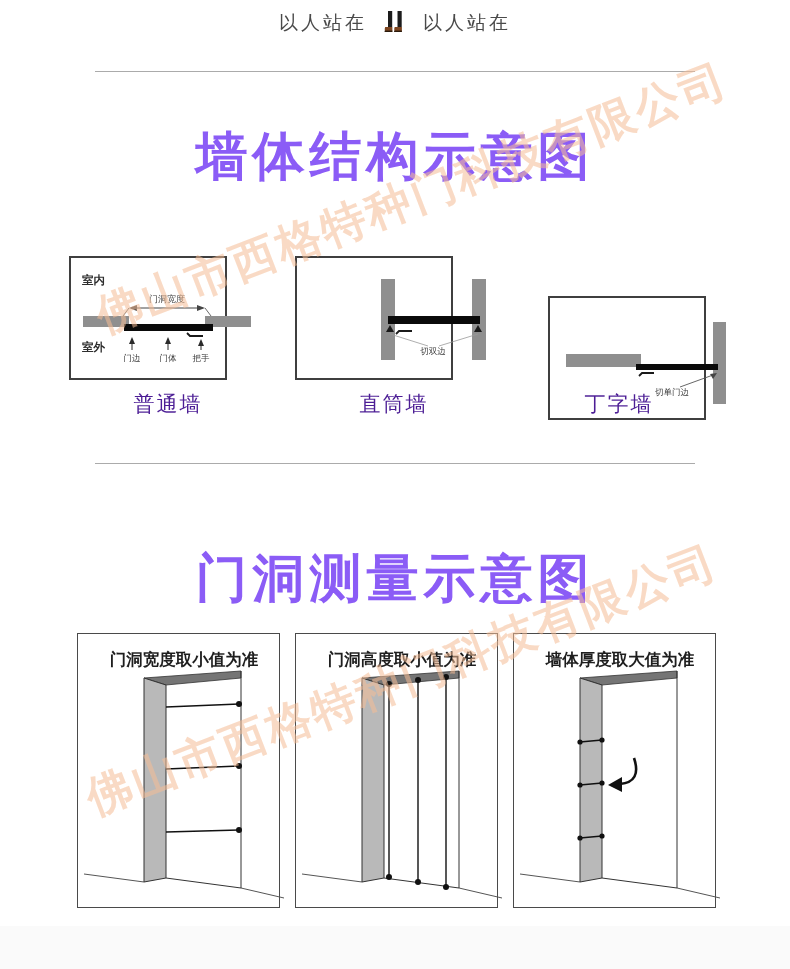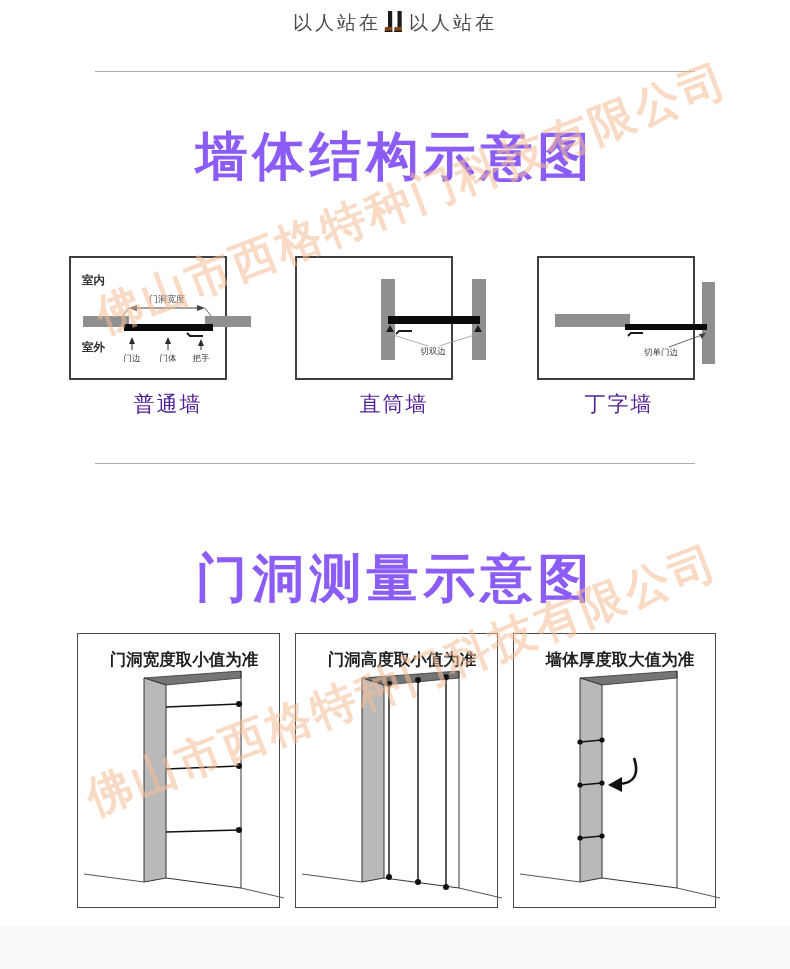--- a/index.html
+++ b/index.html
@@ -1,37 +1,37 @@
 <!DOCTYPE html>
 <html><head>
 <meta charset="utf-8">
 <style>
   html,body{margin:0;padding:0;background:#fff;}
   .canvas{position:relative;width:790px;height:969px;margin:0 auto;background:#ffffff;
           font-family:"Liberation Sans",sans-serif;overflow:hidden;}
   
   .hdr{position:absolute;top:6px;left:0;width:790px;height:34px;display:flex;
-       align-items:center;justify-content:center;color:#4a4a4a;
+       align-items:center;justify-content:center;gap:14px;color:#4a4a4a;
        font-size:19px;letter-spacing:3px;}
   
   .divider{position:absolute;left:95px;width:600px;height:1px;background:#ababab;}
   .div1{top:71px;} .div2{top:463px;}
   
   .sec-title{position:absolute;left:0;width:790px;text-align:center;
              font-size:52px;font-weight:700;color:#8b5cf6;letter-spacing:5px;}
   .t1{top:122px;} .t2{top:544px;}
   
   .wm{position:absolute;width:700px;text-align:center;white-space:nowrap;
       font-size:45px;letter-spacing:3px;font-weight:700;color:#f5bd96;opacity:.55;
       transform:rotate(-21deg);pointer-events:none;z-index:40;}
   .wm1{left:62px;top:168px;} .wm2{left:52px;top:650px;}
   
   .wpanel{position:absolute;top:256px;width:158px;height:124px;background:#fff;
           border:2px solid #3f3f3f;box-sizing:border-box;}
-  .wp1{left:69px;} .wp2{left:295px;padding-left:39px;} .wp3{left:537px;}
+  .wp1{left:69px;} .wp2{left:295px;padding-left:39px;} .wp3{left:548px;margin-top:40px;}
   .wcap{position:absolute;top:390px;width:198px;text-align:center;font-size:21px;
         color:#4c1d95;letter-spacing:2px;}
   .wc1{left:69px;} .wc2{left:295px;} .wc3{left:520px;}
   
   .mpanel{position:absolute;top:633px;width:203px;height:275px;background:#fff;
           border:1.5px solid #4a4a4a;box-sizing:border-box;padding-left:6px;}
   .mp1{left:77px;} .mp2{left:295px;} .mp3{left:513px;}
   svg{display:block;}
   .footer-strip{position:absolute;left:0;top:926px;width:790px;height:43px;background:#fafafa;}
   svg text{font-family:"Liberation Serif",serif;}

